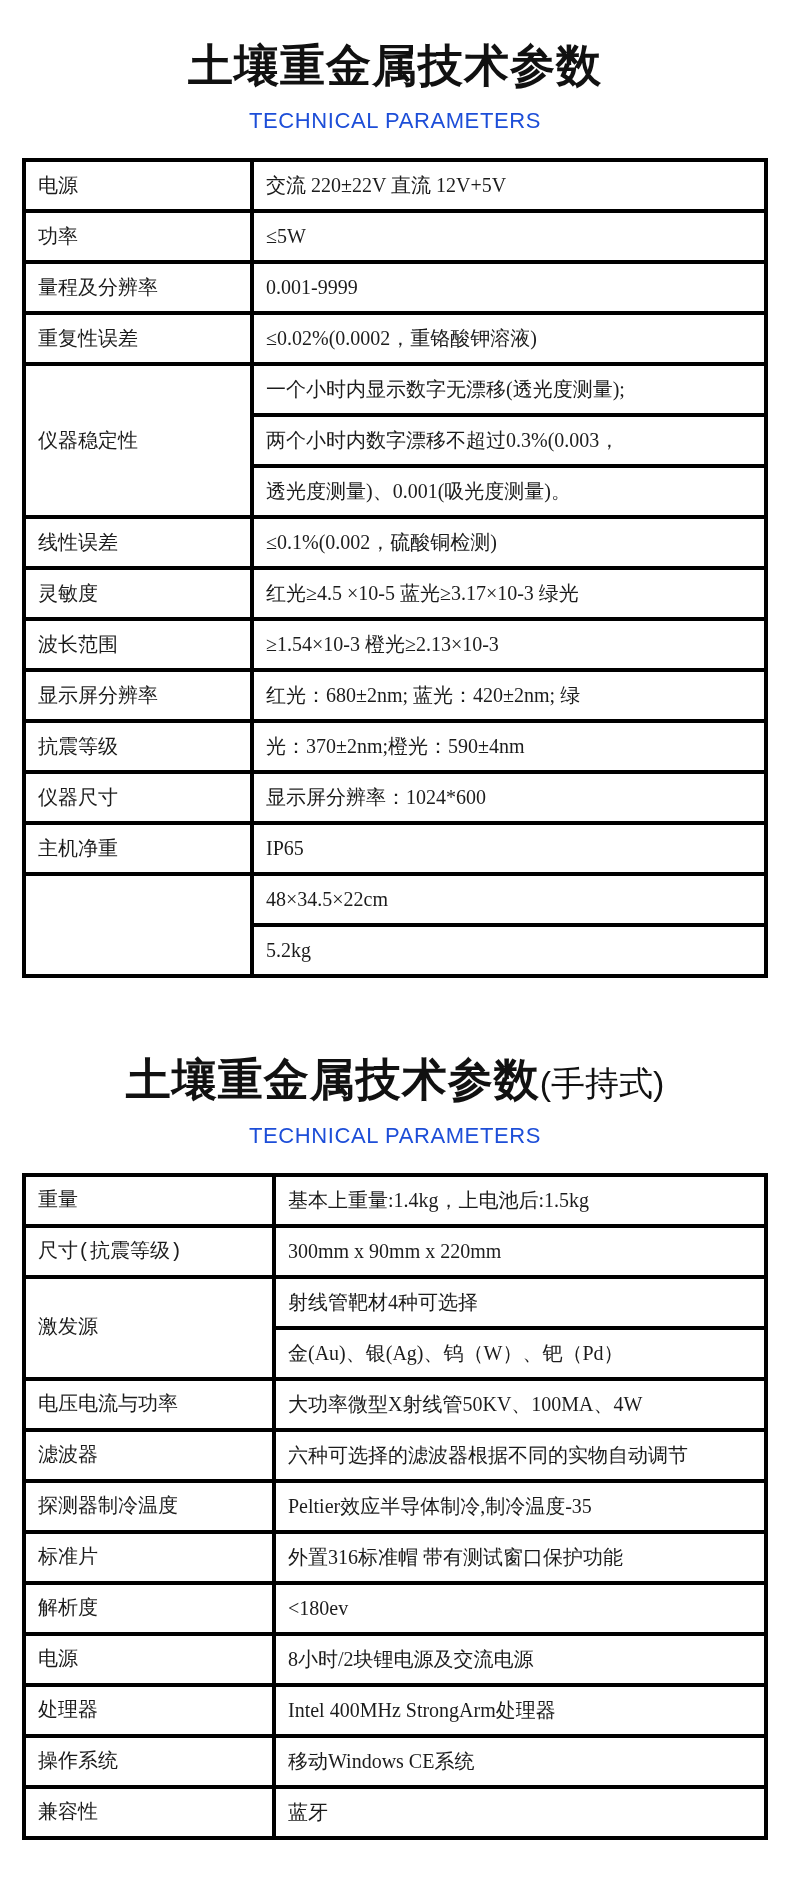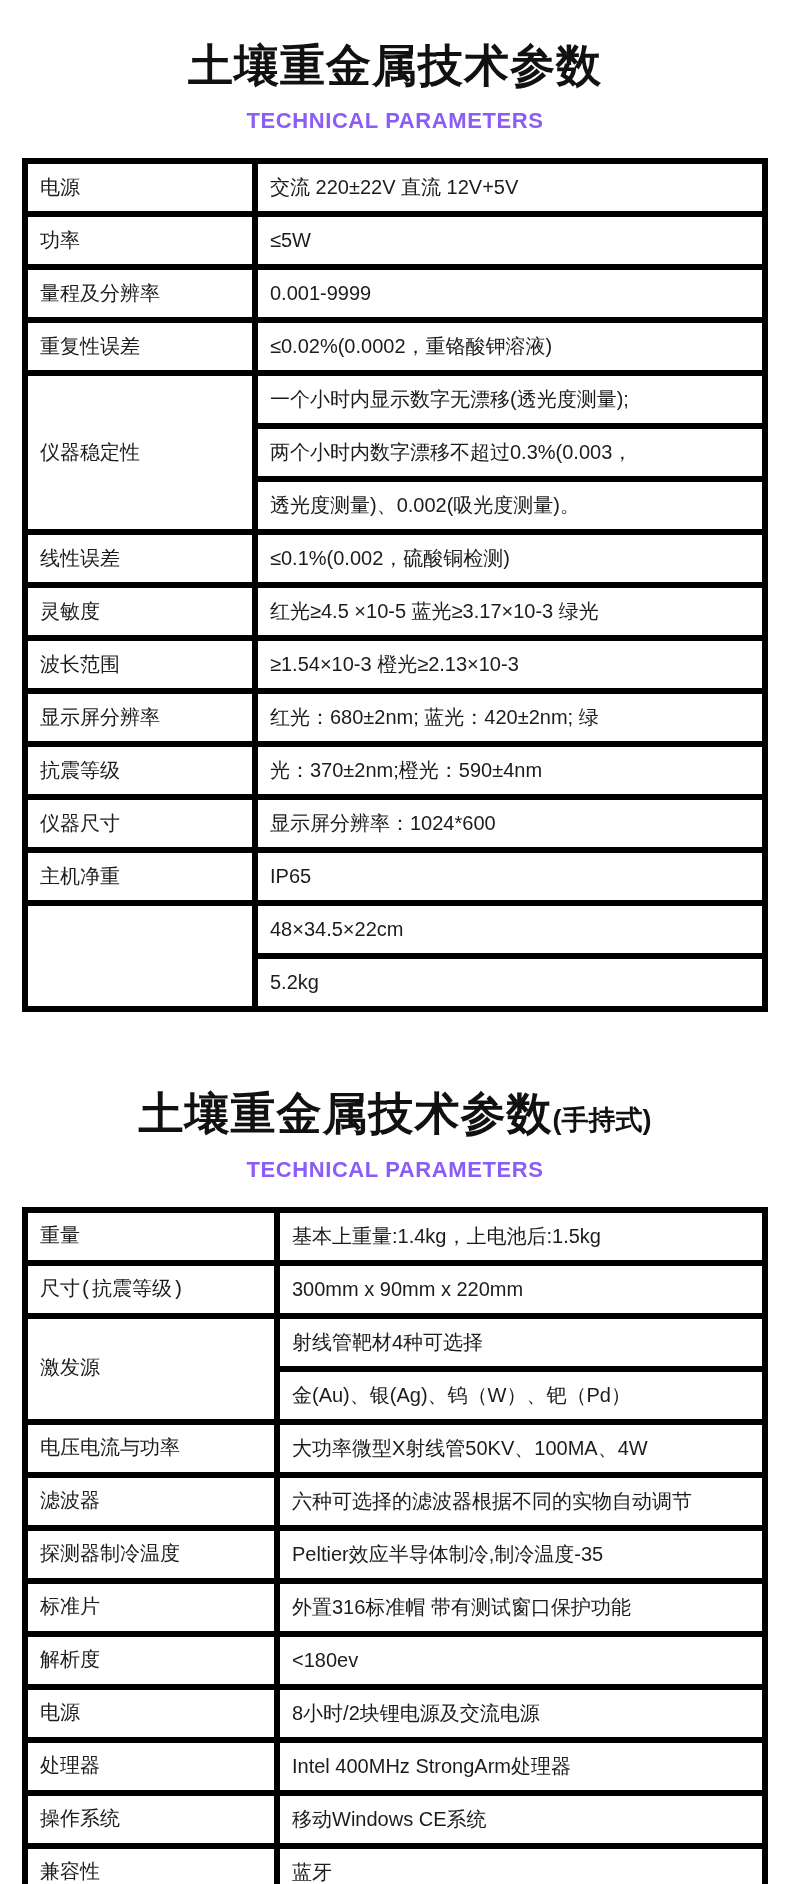--- a/index.html
+++ b/index.html
@@ -25,52 +25,53 @@
     text-align: center;
     font-size: 45px;
     font-weight: bold;
     letter-spacing: 1px;
     color: #111111;
     margin: 0;
     padding-top: 38px;
     line-height: 1.25;
   }
   .section-title .suffix {
-    font-size: 27px;
-    font-weight: bold;
+    font-size: 34px;
+    font-weight: normal;
     letter-spacing: 0;
   }
   .section-subtitle {
     text-align: center;
     font-size: 22px;
     letter-spacing: 0.6px;
-    color: #8b5cf6;
+    color: #1d4ed8;
     margin: 14px 0 24px 0;
-    font-weight: bold;
+    font-weight: normal;
   }
   table.spec {
     width: 100%;
     border-collapse: collapse;
     table-layout: fixed;
     background: #ffffff;
   }
   table.spec td {
-    border: 6px solid #000000;
+    border: 4px solid #000000;
     padding: 9px 12px;
     font-size: 20px;
     line-height: 1.45;
     color: #1c1c1c;
     vertical-align: middle;
     word-break: break-word;
   }
   table.spec td.label {
     width: 200px;
   }
   table.spec td.value {
     width: auto;
+    font-family: Liberation Serif, serif;
   }
   table.spec.t2 td.label {
     width: 222px;
     font-family: Liberation Mono, monospace;
   }
   .sec1-wrap { padding-bottom: 26px; }
   .sec2-wrap { padding-bottom: 34px; }
 </style>
 </head>
 <body>
@@ -99,21 +100,21 @@
           <td class="value">≤0.02%(0.0002，重铬酸钾溶液)</td>
         </tr>
         <tr>
           <td class="label" rowspan="3">仪器稳定性</td>
           <td class="value">一个小时内显示数字无漂移(透光度测量);</td>
         </tr>
         <tr>
           <td class="value">两个小时内数字漂移不超过0.3%(0.003，</td>
         </tr>
         <tr>
-          <td class="value">透光度测量)、0.002(吸光度测量)。</td>
+          <td class="value">透光度测量)、0.001(吸光度测量)。</td>
         </tr>
         <tr>
           <td class="label">线性误差</td>
           <td class="value">≤0.1%(0.002，硫酸铜检测)</td>
         </tr>
         <tr>
           <td class="label">灵敏度</td>
           <td class="value">红光≥4.5 ×10-5 蓝光≥3.17×10-3 绿光</td>
         </tr>
         <tr>

